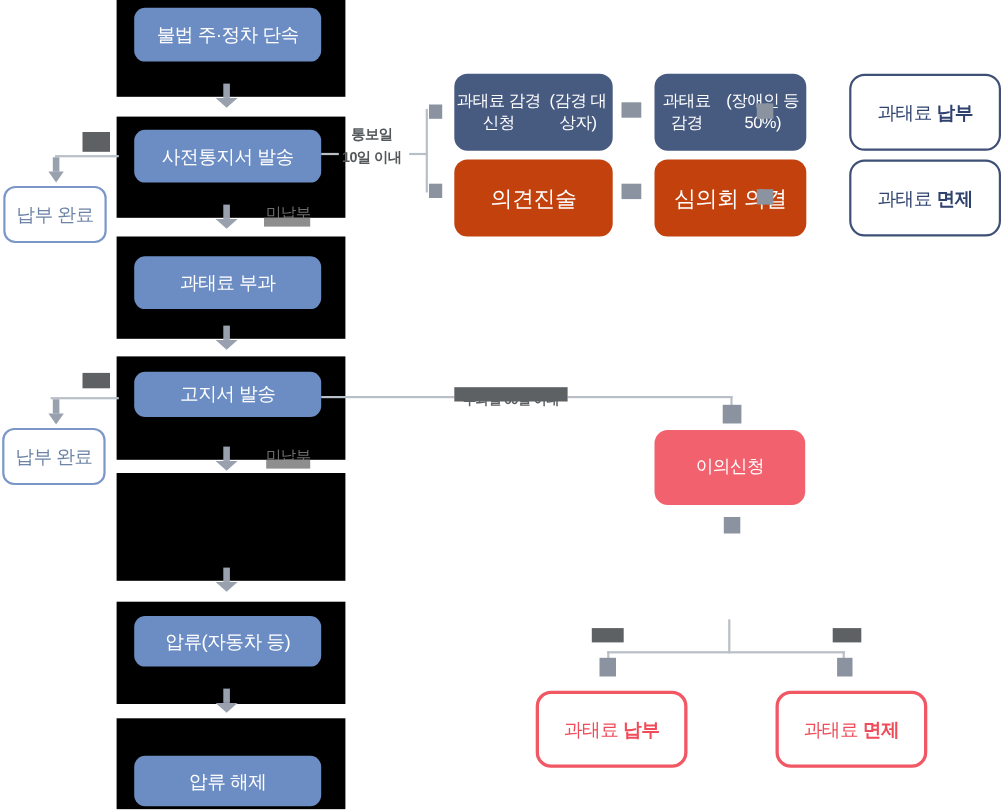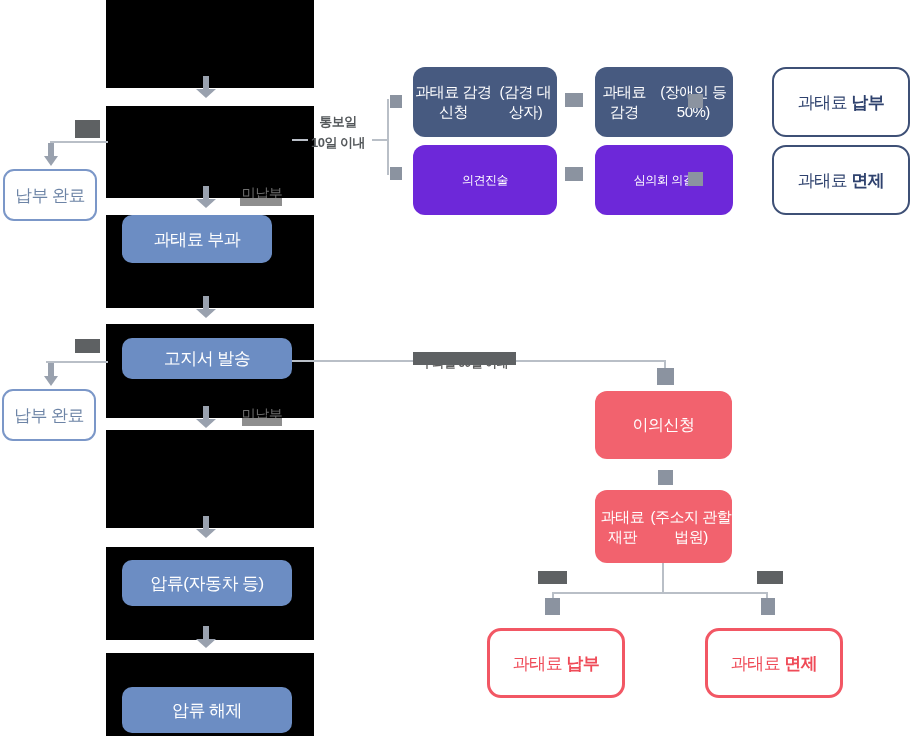--- a/index.html
+++ b/index.html
@@ -6,21 +6,21 @@
   #canvas{
     position:relative;width:911px;height:736px;background:#ffffff;overflow:hidden;
     font-family:"Liberation Sans","DejaVu Sans",sans-serif;letter-spacing:-0.5px;
   }
   .abs{position:absolute;box-sizing:border-box;}
   .ctr{display:flex;align-items:center;justify-content:center;text-align:center;}
   .col{flex-direction:row;}
   .black{background:#000000;}
   .step{background:#6c8dc3;border-radius:10px;color:#ffffff;font-size:17px;}
   .navy{background:#475a80;border-radius:12px;color:#ffffff;font-size:15px;line-height:20px;}
-  .navy1{background:#6d28d9;border-radius:12px;color:#ffffff;font-size:12px;}
+  .navy1{background:#c2410c;border-radius:12px;color:#ffffff;font-size:20px;}
   .redbox{background:#f2626e;border-radius:12px;color:#ffffff;font-size:16px;line-height:20px;}
   .outline{background:#ffffff;border-radius:14px;font-size:17px;}
   .ob-blue{border:2px solid #7b97c8;border-radius:11px;color:#6d84a6;}
   .ob-navy{border:2px solid #3e5076;color:#2f426e;}
   .ob-red{border:3px solid #f25764;color:#ef4b58;}
   .outline b{font-weight:bold;}
   .hl{height:2px;background:#b9bfc7;}
   .vl{width:2px;background:#b9bfc7;}
   .sq{background:#8b93a0;}
   .block{background:#5e6163;z-index:5;}
@@ -40,21 +40,27 @@
 <div id="canvas">
 
   <div class="abs black" style="left:106px;top:0;width:208px;height:88px;"></div>
   <div class="abs black" style="left:106px;top:106px;width:208px;height:92px;"></div>
   <div class="abs black" style="left:106px;top:215px;width:208px;height:93px;"></div>
   <div class="abs black" style="left:106px;top:324px;width:208px;height:94px;"></div>
   <div class="abs black" style="left:106px;top:430px;width:208px;height:98px;"></div>
   <div class="abs black" style="left:106px;top:547px;width:208px;height:93px;"></div>
   <div class="abs black" style="left:106px;top:653px;width:208px;height:83px;"></div>
 
-  <div class="abs step ctr" style="left:122px;top:215px;width:150px;height:48px;">
+  <div class="abs step ctr" style="left:122px;top:7px;width:170px;height:49px;">
+    <span>불법 주·정차 단속</span>
+  </div>
+  <div class="abs step ctr" style="left:122px;top:118px;width:170px;height:48px;">
+    <span>사전통지서 발송</span>
+  </div>
+  <div class="abs step ctr" style="left:122px;top:233px;width:170px;height:48px;">
     <span>과태료 부과</span>
   </div>
   <div class="abs step ctr" style="left:122px;top:338px;width:170px;height:41px;">
     <span>고지서 발송</span>
   </div>
   <div class="abs step ctr" style="left:122px;top:560px;width:170px;height:46px;">
     <span>압류(자동차 등)</span>
   </div>
   <div class="abs step ctr" style="left:122px;top:687px;width:170px;height:46px;">
     <span>압류 해제</span>
@@ -148,24 +154,20 @@
   <div class="abs deadline2" style="left:413px;top:355px;width:103px;">부과일 60일 이내</div>
   <div class="abs block" style="left:413px;top:352px;width:103px;height:13px;"></div>
   <div class="abs hl" style="left:516px;top:360px;width:150px;"></div>
   <div class="abs vl" style="left:664px;top:360px;height:10px;"></div>
   <div class="abs sq" style="left:657px;top:368px;width:17px;height:17px;"></div>
 
   <div class="abs redbox ctr" style="left:595px;top:391px;width:137px;height:68px;">
     <span>이의신청</span>
   </div>
   <div class="abs sq" style="left:658px;top:470px;width:15px;height:15px;"></div>
-  <div class="abs redbox ctr col" style="left:595px;top:490px;width:137px;height:73px;font-size:15px;">
-    <div>과태료 재판</div>
-    <div>(주소지 관할법원)</div>
-  </div>
   <div class="abs vl" style="left:662px;top:563px;height:31px;"></div>
   <div class="abs hl" style="left:552px;top:592px;width:216px;"></div>
   <div class="abs vl" style="left:552px;top:592px;height:8px;"></div>
   <div class="abs vl" style="left:766px;top:592px;height:8px;"></div>
   <div class="abs sq" style="left:545px;top:598px;width:15px;height:17px;"></div>
   <div class="abs sq" style="left:761px;top:598px;width:14px;height:17px;"></div>
   <div class="abs outline ob-red ctr" style="left:487px;top:628px;width:138px;height:70px;">
     <span><span>과태료 </span><b>납부</b></span>
   </div>
   <div class="abs outline ob-red ctr" style="left:705px;top:628px;width:138px;height:70px;">

